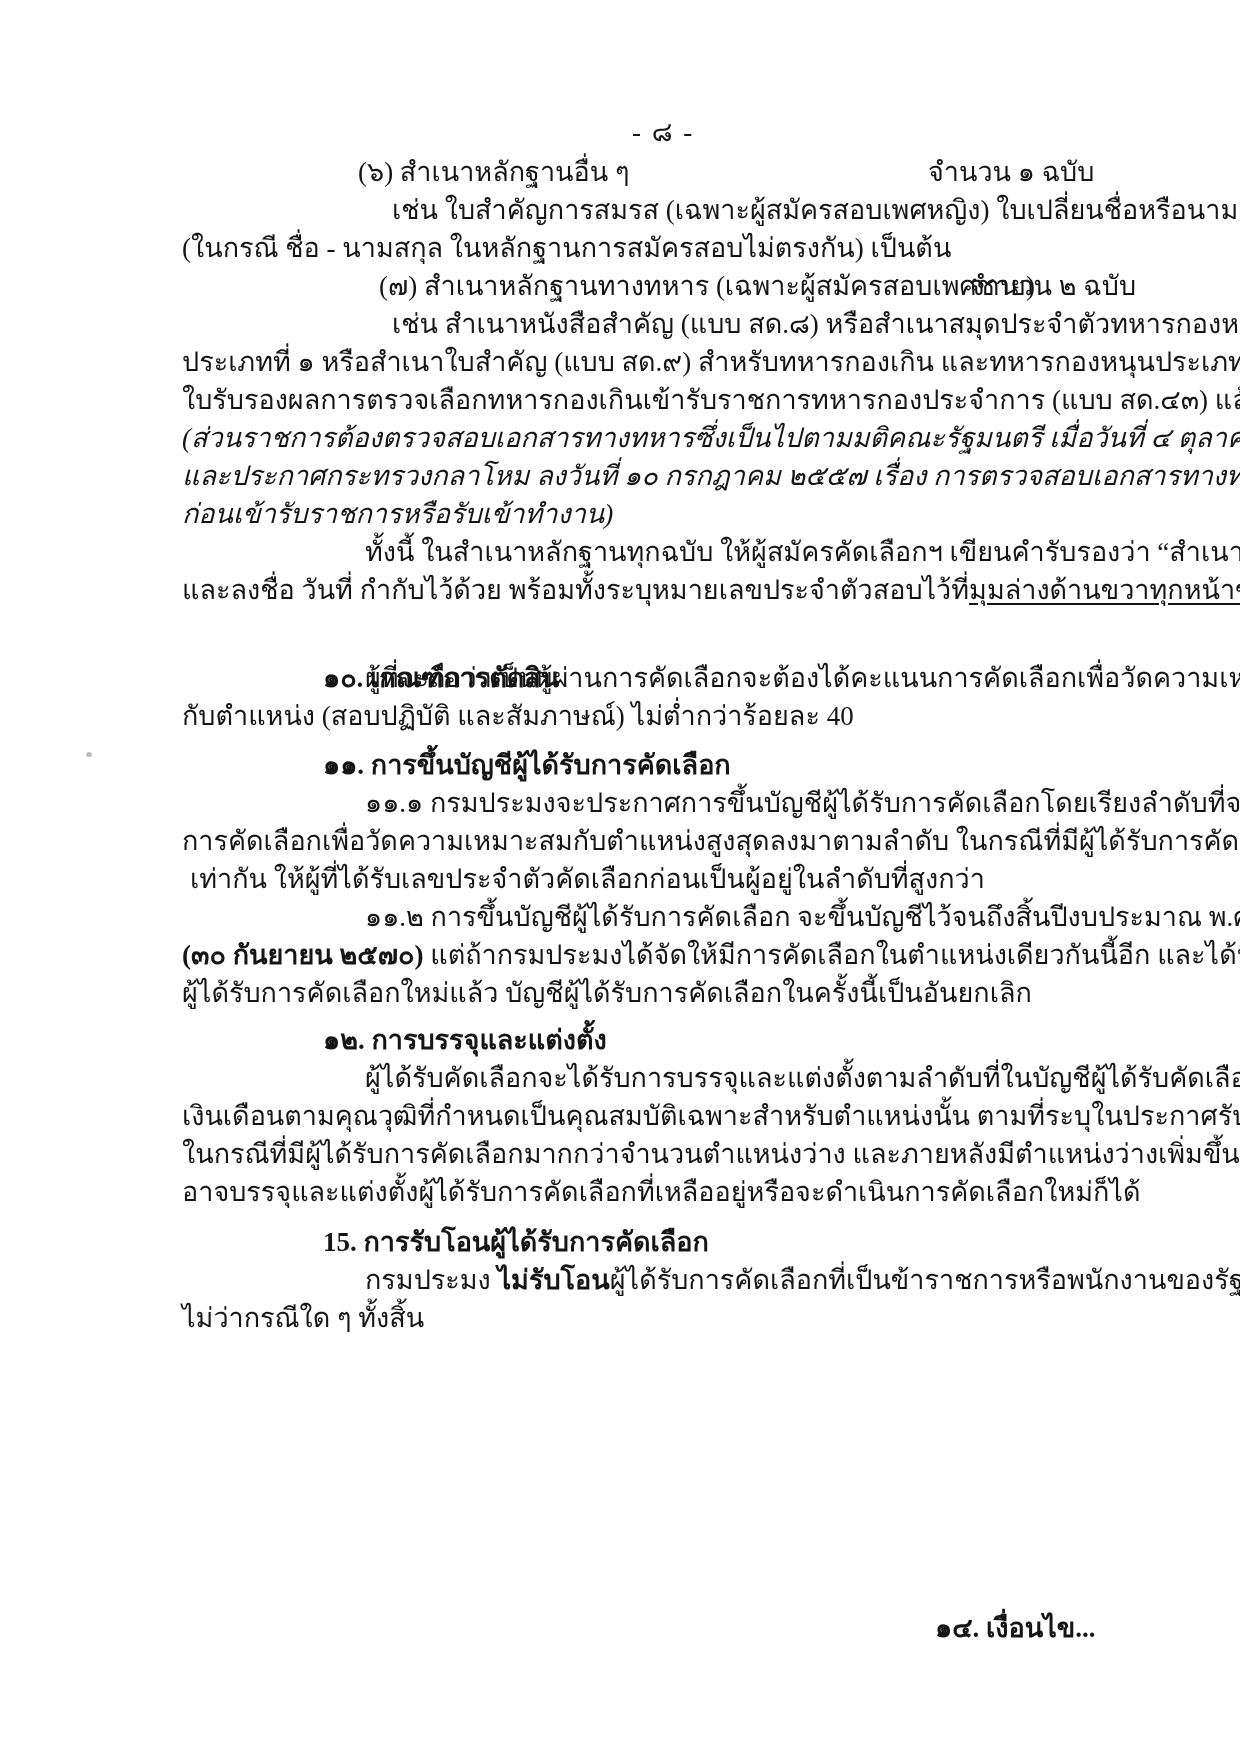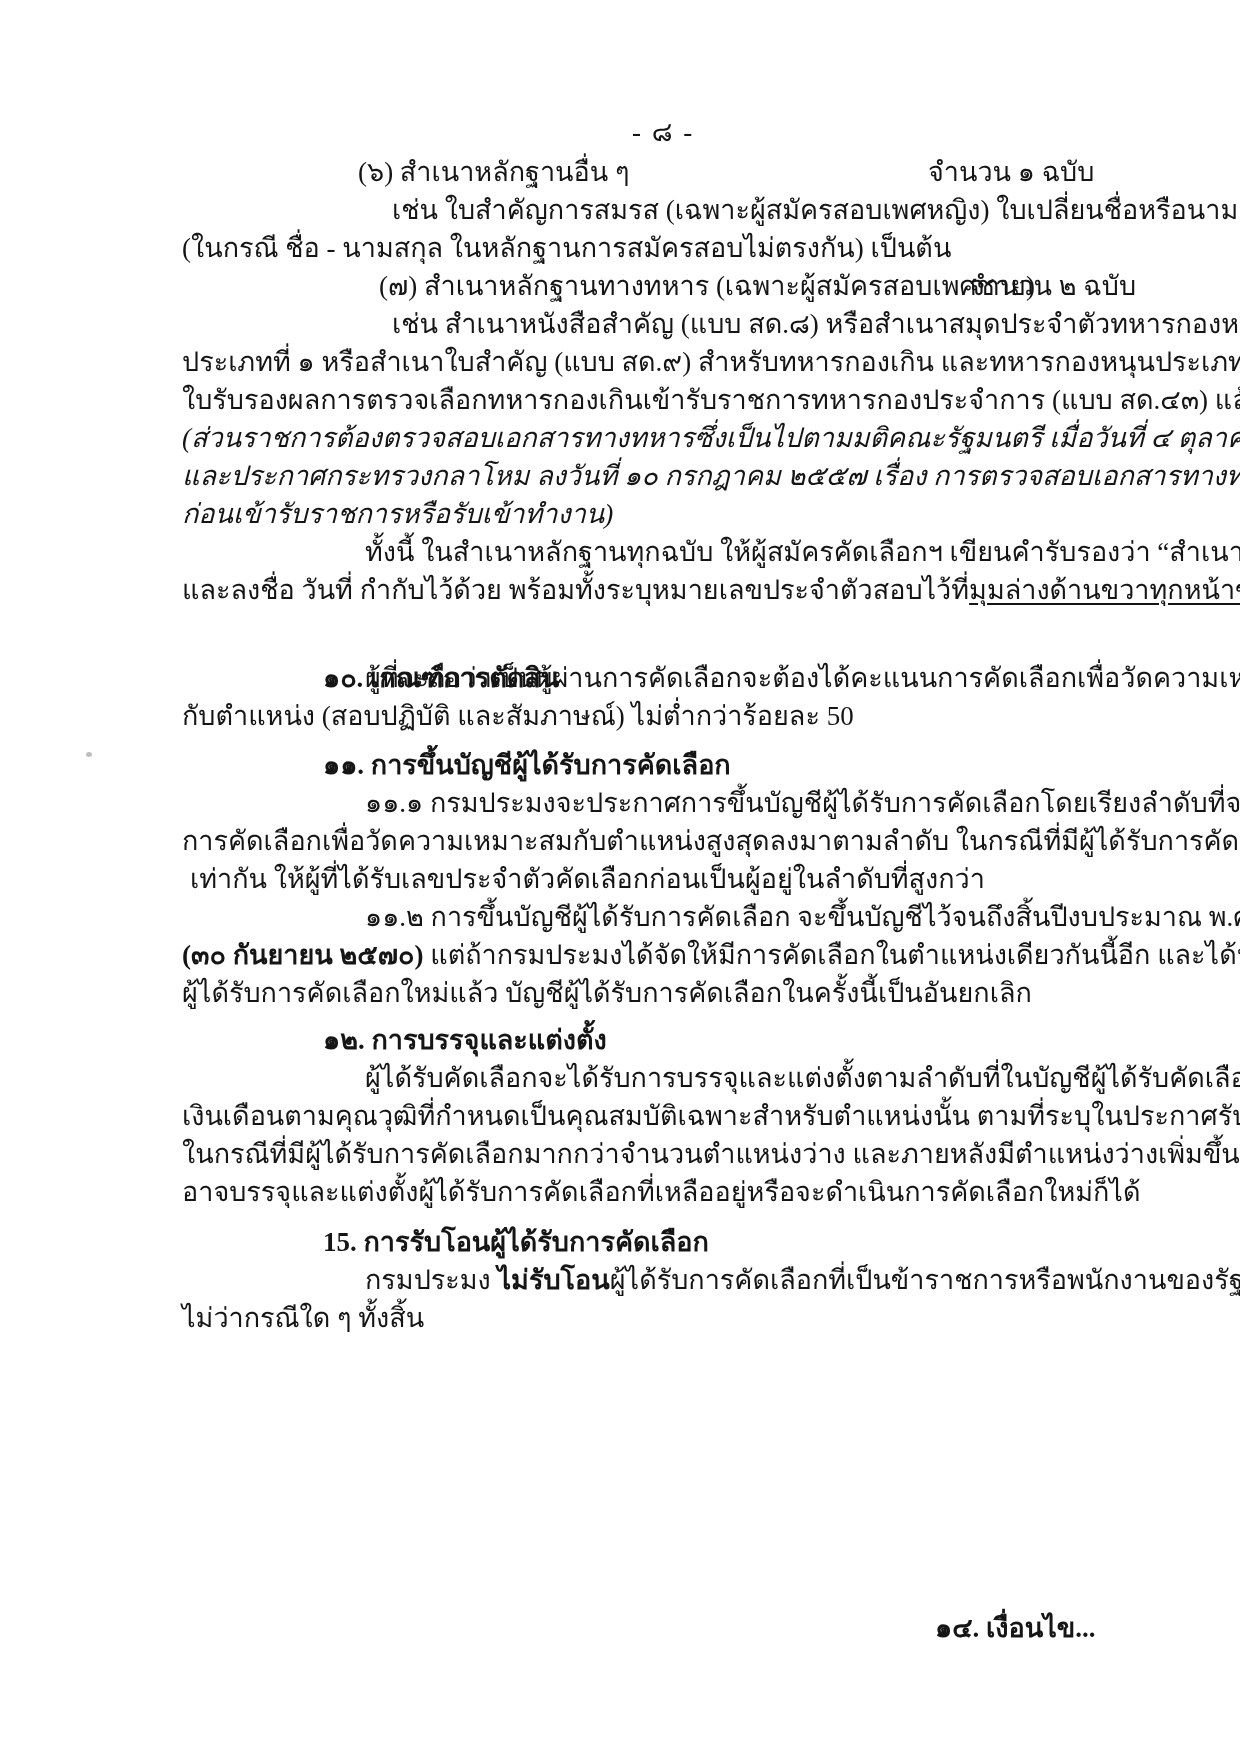--- a/index.html
+++ b/index.html
@@ -35,21 +35,21 @@
       <div class="line" style="left: 392px; top: 310px;"><span>เช่น สำเนาหนังสือสำคัญ (แบบ สด.๘) หรือสำเนาสมุดประจำตัวทหารกองหนุน</span></div>
       <div class="line" style="left: 182px; top: 348px;"><span>ประเภทที่ ๑ หรือสำเนาใบสำคัญ (แบบ สด.๙) สำหรับทหารกองเกิน และทหารกองหนุนประเภทที่ ๒ หรือสำเนา</span></div>
       <div class="line" style="left: 182px; top: 386px;"><span>ใบรับรองผลการตรวจเลือกทหารกองเกินเข้ารับราชการทหารกองประจำการ (แบบ สด.๔๓) แล้วแต่กรณี</span></div>
       <div class="line" style="left: 182px; top: 424px;"><span class="i">(ส่วนราชการต้องตรวจสอบเอกสารทางทหารซึ่งเป็นไปตามมติคณะรัฐมนตรี เมื่อวันที่ ๔ ตุลาคม ๒๕๒๖</span></div>
       <div class="line" style="left: 182px; top: 462px;"><span class="i">และประกาศกระทรวงกลาโหม ลงวันที่ ๑๐ กรกฎาคม ๒๕๕๗ เรื่อง การตรวจสอบเอกสารทางทหาร</span></div>
       <div class="line" style="left: 182px; top: 500px;"><span class="i">ก่อนเข้ารับราชการหรือรับเข้าทำงาน)</span></div>
       <div class="line" style="left: 365px; top: 538px;"><span>ทั้งนี้ ในสำเนาหลักฐานทุกฉบับ ให้ผู้สมัครคัดเลือกฯ เขียนคำรับรองว่า “สำเนาถูกต้อง”</span></div>
       <div class="line" style="left: 182px; top: 576px;"><span>และลงชื่อ วันที่ กำกับไว้ด้วย พร้อมทั้งระบุหมายเลขประจำตัวสอบไว้ที่</span><span class="u">มุมล่างด้านขวาทุกหน้าของสำเนาเอกสาร</span></div>
       <div class="line" style="left: 323px; top: 626px; margin-top: 38px;"><span class="b">๑๐. เกณฑ์การตัดสิน</span></div>
       <div class="line" style="left: 365px; top: 664px;"><span>ผู้ที่จะถือว่าเป็นผู้ผ่านการคัดเลือกจะต้องได้คะแนนการคัดเลือกเพื่อวัดความเหมาะสม</span></div>
-      <div class="line" style="left: 182px; top: 702px;"><span>กับตำแหน่ง (สอบปฏิบัติ และสัมภาษณ์) ไม่ต่ำกว่าร้อยละ 50</span></div>
+      <div class="line" style="left: 182px; top: 702px;"><span>กับตำแหน่ง (สอบปฏิบัติ และสัมภาษณ์) ไม่ต่ำกว่าร้อยละ 40</span></div>
       <div class="line" style="left: 323px; top: 751px;"><span class="b">๑๑. การขึ้นบัญชีผู้ได้รับการคัดเลือก</span></div>
       <div class="line" style="left: 365px; top: 789px;"><span>๑๑.๑ กรมประมงจะประกาศการขึ้นบัญชีผู้ได้รับการคัดเลือกโดยเรียงลำดับที่จากผู้ได้คะแนน</span></div>
       <div class="line" style="left: 182px; top: 827px;"><span>การคัดเลือกเพื่อวัดความเหมาะสมกับตำแหน่งสูงสุดลงมาตามลำดับ ในกรณีที่มีผู้ได้รับการคัดเลือกได้คะแนนรวม</span></div>
       <div class="line" style="left: 190px; top: 865px;"><span>เท่ากัน ให้ผู้ที่ได้รับเลขประจำตัวคัดเลือกก่อนเป็นผู้อยู่ในลำดับที่สูงกว่า</span></div>
       <div class="line" style="left: 365px; top: 903px;"><span>๑๑.๒ การขึ้นบัญชีผู้ได้รับการคัดเลือก จะขึ้นบัญชีไว้จนถึงสิ้นปีงบประมาณ พ.ศ. ๒๕๗๐</span></div>
       <div class="line" style="left: 182px; top: 941px;"><span class="b">(๓๐ กันยายน ๒๕๗๐)</span><span> แต่ถ้ากรมประมงได้จัดให้มีการคัดเลือกในตำแหน่งเดียวกันนี้อีก และได้ประกาศบัญชี</span></div>
       <div class="line" style="left: 182px; top: 979px;"><span>ผู้ได้รับการคัดเลือกใหม่แล้ว บัญชีผู้ได้รับการคัดเลือกในครั้งนี้เป็นอันยกเลิก</span></div>
       <div class="line" style="left: 323px; top: 1026px;"><span class="b">๑๒. การบรรจุและแต่งตั้ง</span></div>
       <div class="line" style="left: 365px; top: 1064px;"><span>ผู้ได้รับคัดเลือกจะได้รับการบรรจุและแต่งตั้งตามลำดับที่ในบัญชีผู้ได้รับคัดเลือก โดยได้รับ</span></div>
       <div class="line" style="left: 182px; top: 1102px;"><span>เงินเดือนตามคุณวุฒิที่กำหนดเป็นคุณสมบัติเฉพาะสำหรับตำแหน่งนั้น ตามที่ระบุในประกาศรับสมัคร ข้อ ๑</span></div>

